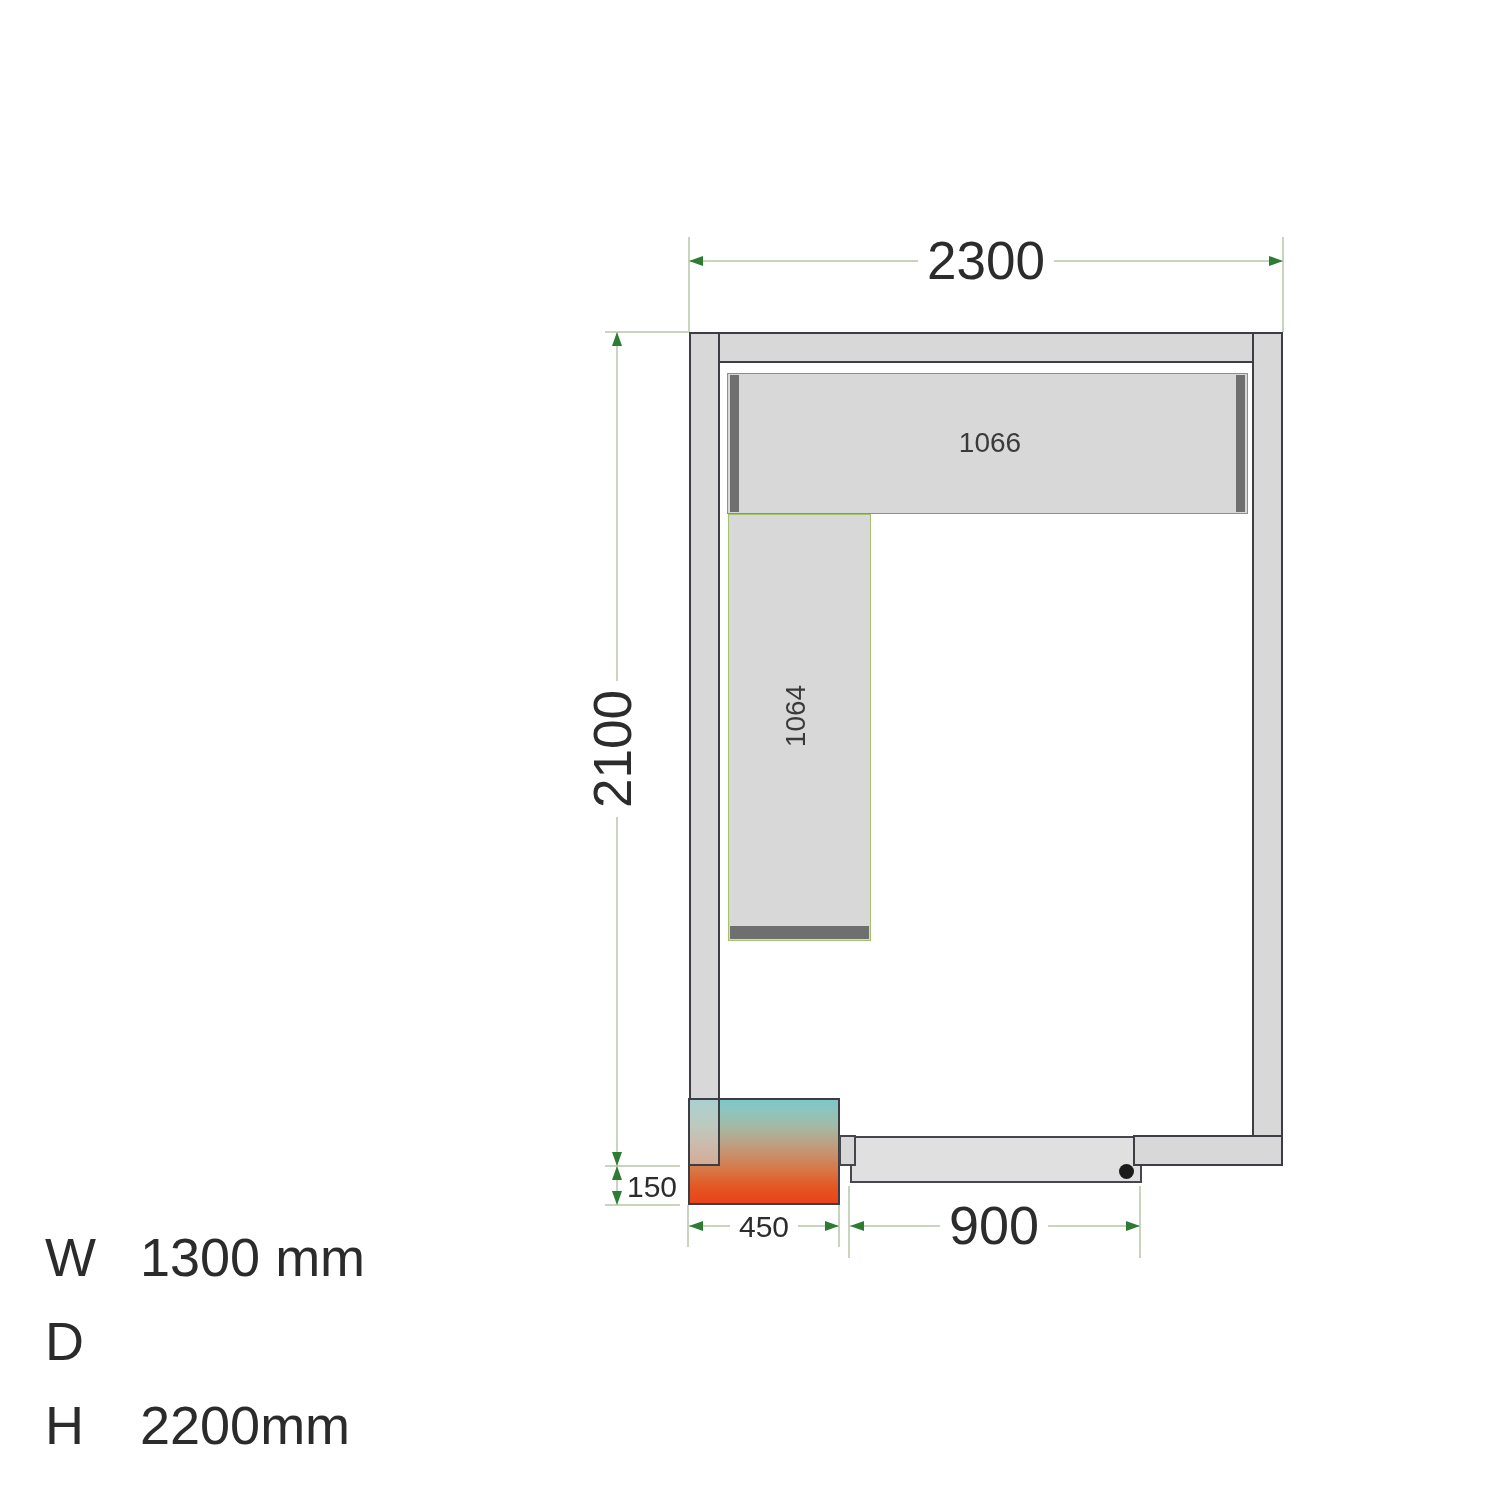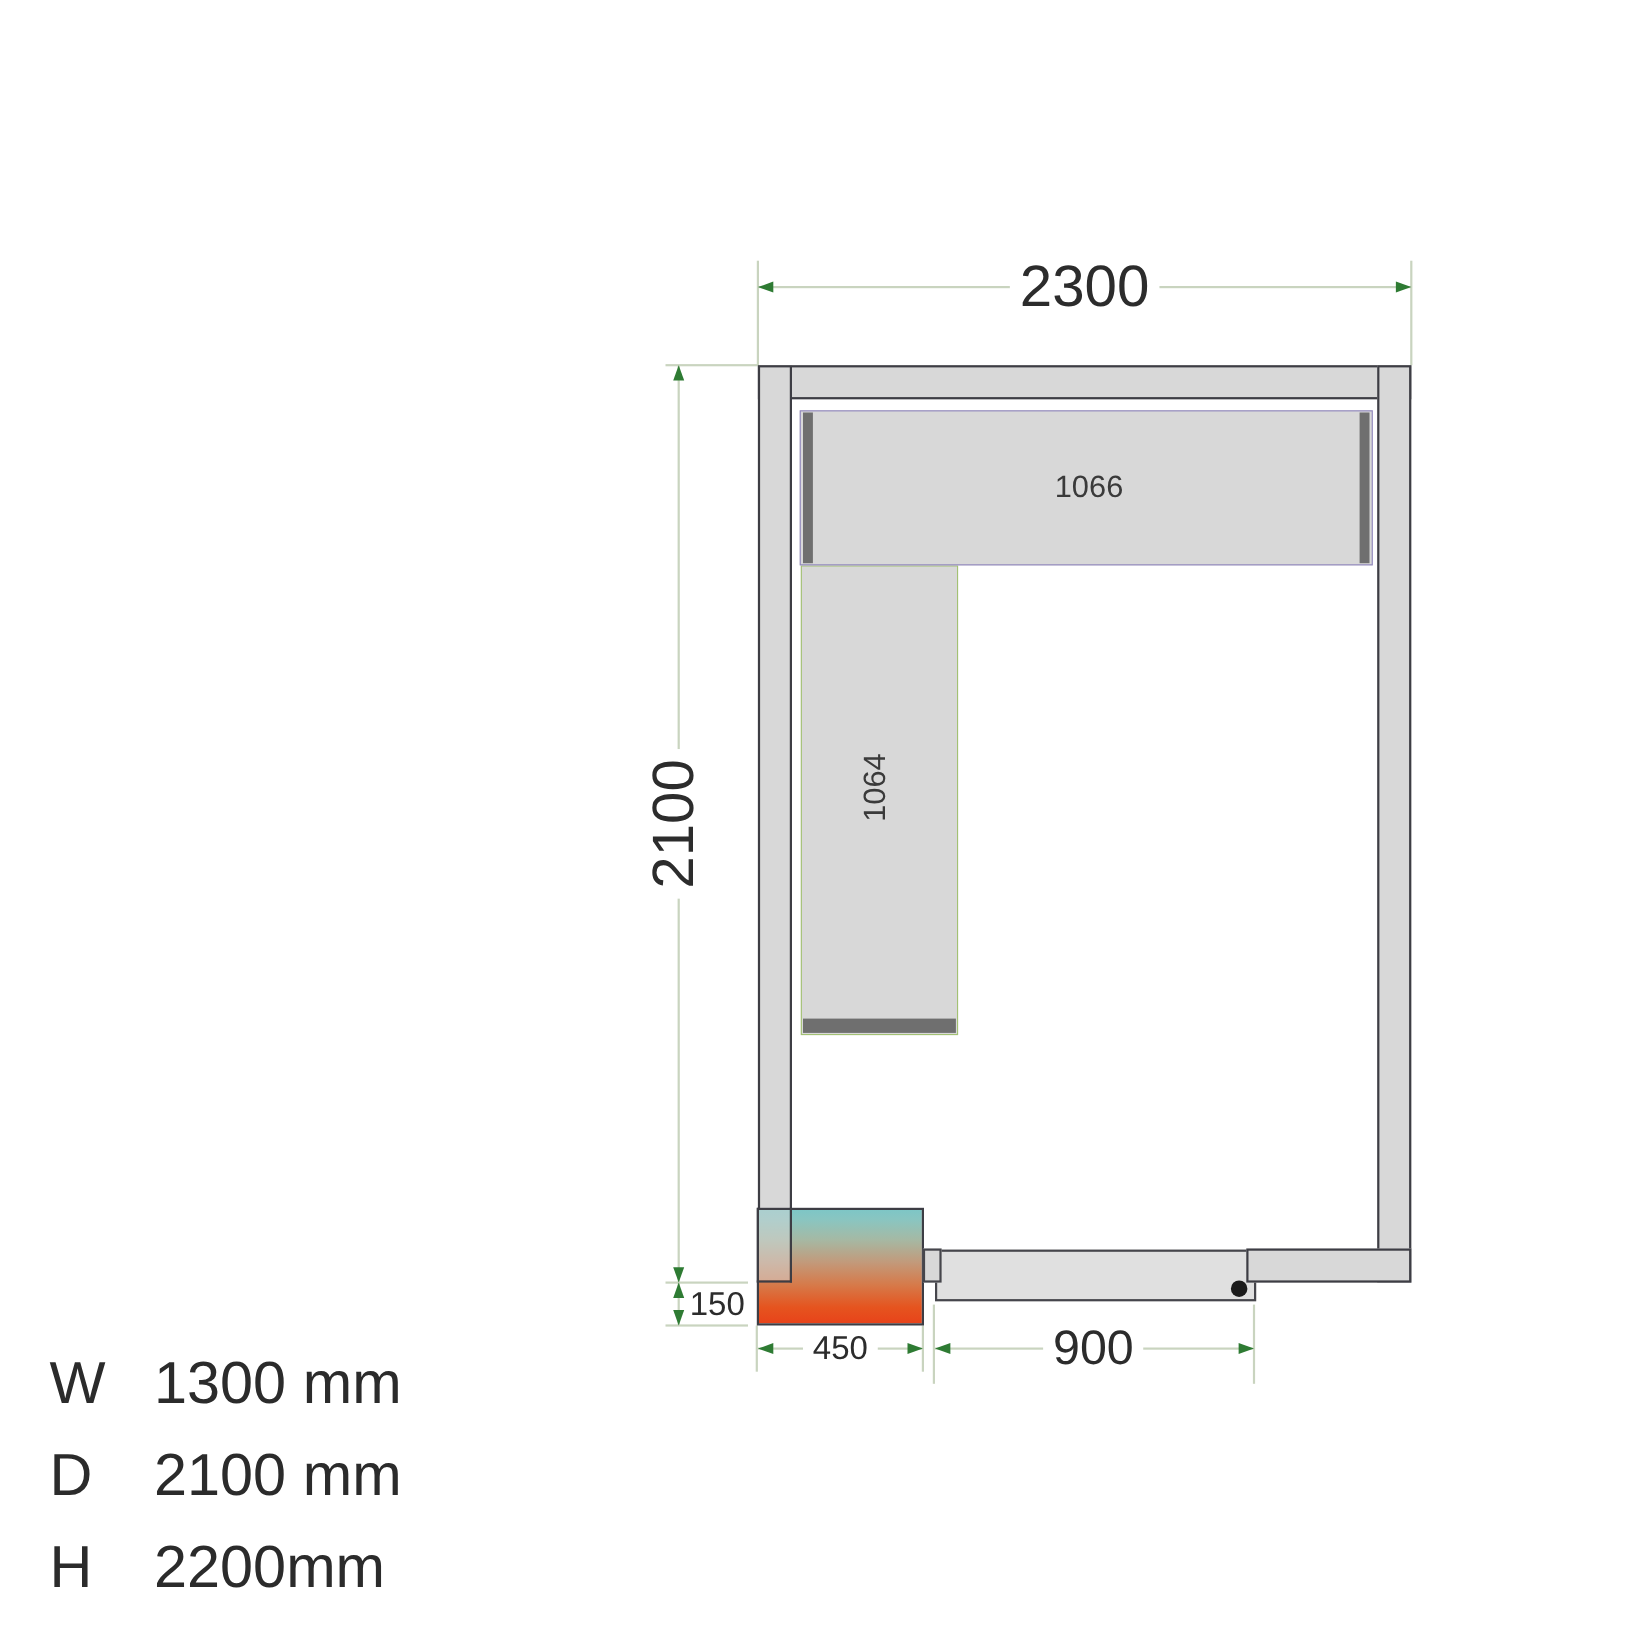--- a/index.html
+++ b/index.html
@@ -12,21 +12,21 @@
   .arr-l{border-width:5px 14px 5px 0;border-color:transparent #2e7b33 transparent transparent;}
   .arr-r{border-width:5px 0 5px 14px;border-color:transparent transparent transparent #2e7b33;}
   .arr-u{border-width:0 5px 14px 5px;border-color:transparent transparent #2e7b33 transparent;}
   .arr-d{border-width:14px 5px 0 5px;border-color:#2e7b33 transparent transparent transparent;}
   
   .wall{position:absolute;background:#d8d8d8;border:2px solid #3d3d44;box-sizing:border-box;}
   
   .dimlbl{position:absolute;color:#2c2c2c;background:#ffffff;padding:0 9px;white-space:nowrap;
           transform:translate(-50%,-50%);line-height:1.1;}
   .f53{font-size:53px;}
-  .f46{font-size:44px;}
+  .f46{font-size:54px;}
   .f30{font-size:30px;}
   .f28{font-size:28px;}
   .rot90{transform:translate(-50%,-50%) rotate(-90deg);}
   
   .shelf-top{position:absolute;left:727px;top:373px;width:521px;height:141px;background:#d8d8d8;
              border:1px solid #8f85bd;box-sizing:border-box;}
   .shelf-side{position:absolute;left:728px;top:514px;width:143px;height:427px;background:#d8d8d8;
               border:1px solid #a3c173;box-sizing:border-box;}
   .endbar{position:absolute;background:#6f6f6f;}
   
@@ -119,21 +119,20 @@
   <div class="dimlbl f28 shelf-label rot90" style="left:796px;top:716px;background:none;padding:0;">1064</div>
 
 
   <div class="legend">
     <div class="legend-row">
       <span class="legend-key">W</span>
       <span class="legend-val">1300 mm</span>
     </div>
     <div class="legend-row">
       <span class="legend-key">D</span>
-      <span class="legend-val">2100 mm</span>
     </div>
     <div class="legend-row">
       <span class="legend-key">H</span>
       <span class="legend-val">2200mm</span>
     </div>
   </div>
 
 </div>
 
 </body></html>

